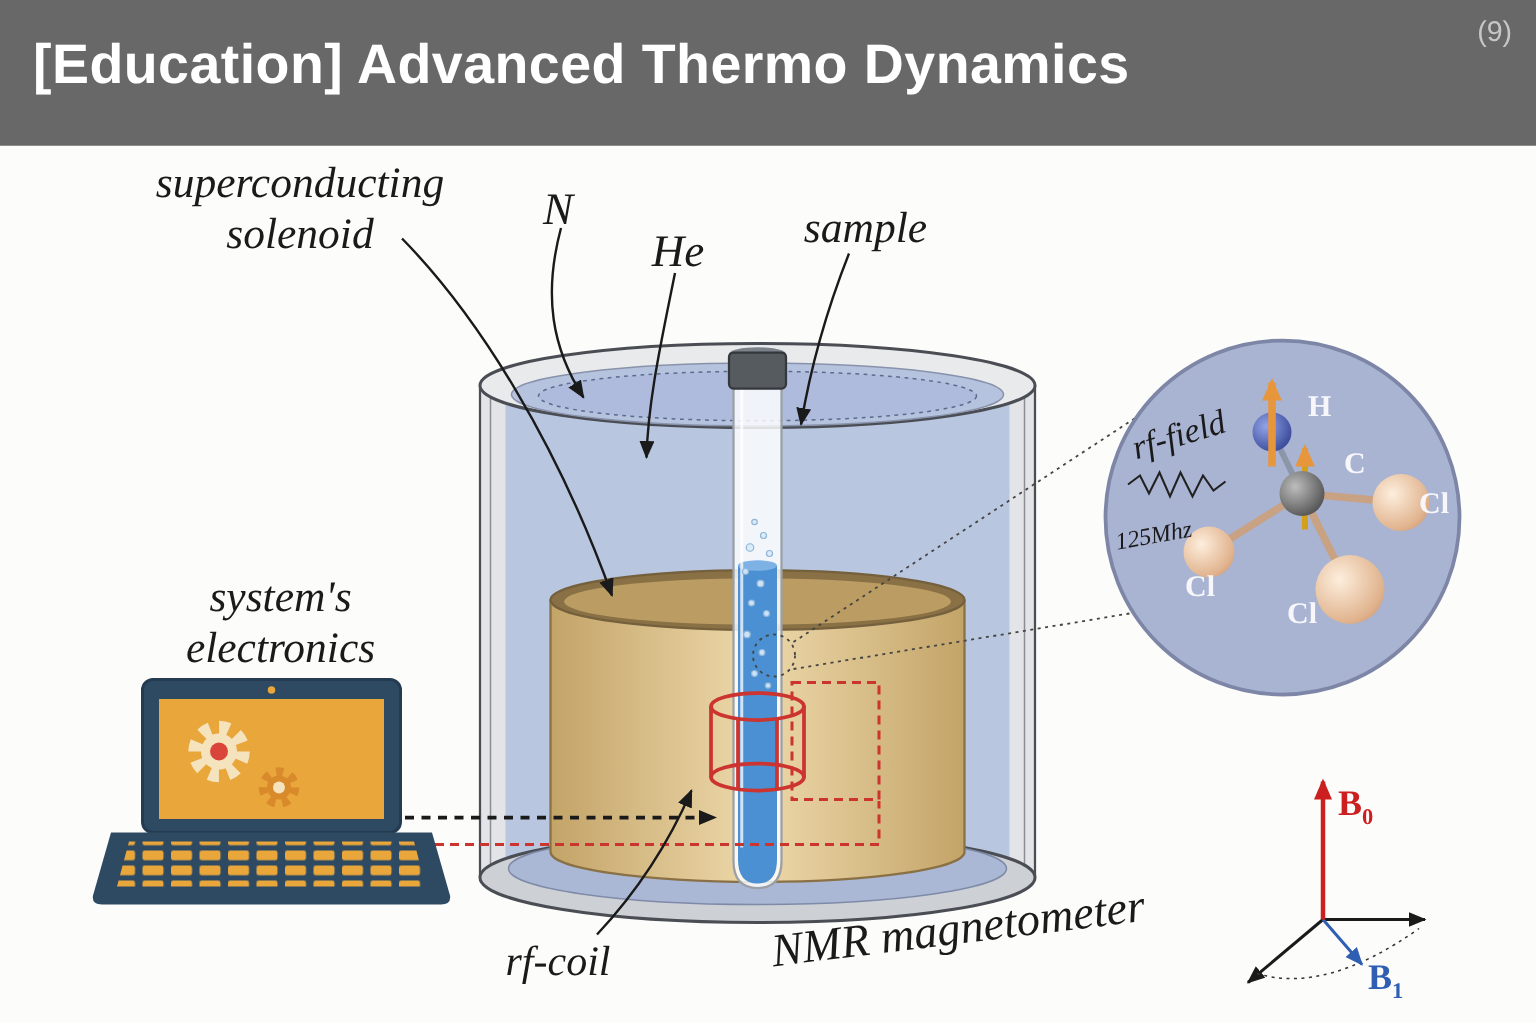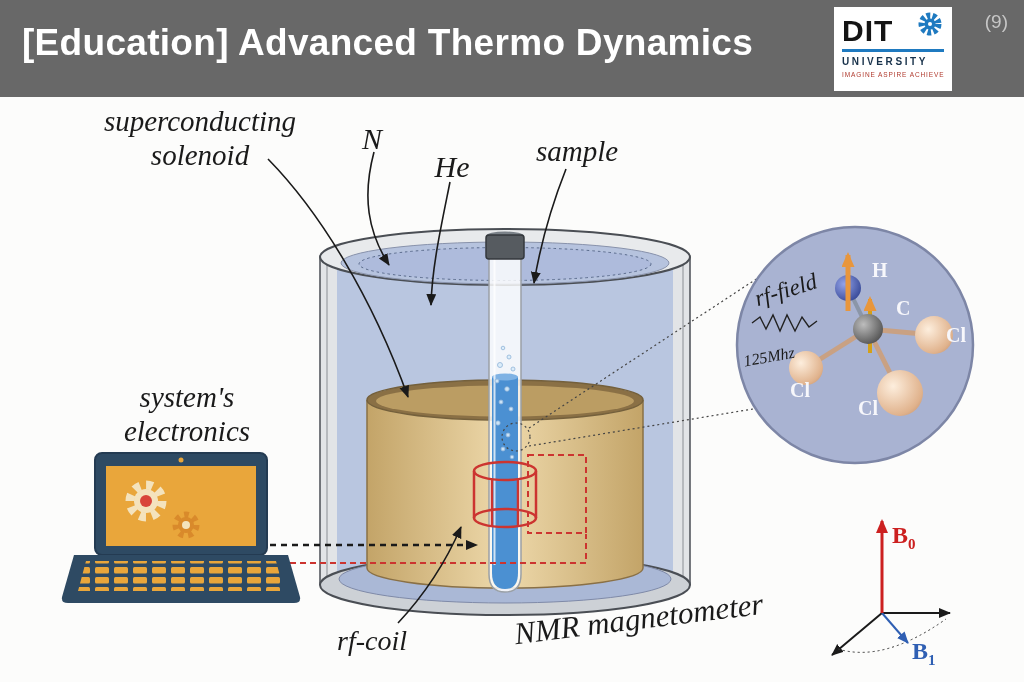--- a/index.html
+++ b/index.html
@@ -45,33 +45,20 @@
   .atom-lbl {
     font-family:"Liberation Serif", serif; font-weight:bold; fill:#f7f7fb;
   }
 </style>
 </head>
 <body>
 
 <div class="header">
   <div class="title">[Education] Advanced Thermo Dynamics</div>
 
-  <div class="logo">
-    <div class="logo-row">
-      <div class="logo-acronym">DIT</div>
-      <svg width="30" height="30" viewBox="0 0 30 30">
-        <circle cx="16" cy="13" r="8" fill="none" stroke="#1f7ac0" stroke-width="7" stroke-dasharray="3.5 2.2"></circle>
-        <circle cx="16" cy="13" r="5.5" fill="#1f7ac0"></circle>
-        <circle cx="16" cy="13" r="2" fill="#ffffff"></circle>
-      </svg>
-    </div>
-    <div class="logo-rule"></div>
-    <div class="logo-univ">UNIVERSITY</div>
-    <div class="logo-tagline">IMAGINE  ASPIRE  ACHIEVE</div>
-  </div>
 
   <div class="page-num">(9)</div>
 </div>
 
 <div class="main">
 <svg width="1024" height="585" viewBox="0 0 1024 585">
   <defs>
     <linearGradient id="tanGrad" x1="0" y1="0" x2="1" y2="0">
       <stop offset="0" stop-color="#c3a468"></stop>
       <stop offset="0.5" stop-color="#eed9ab"></stop>

